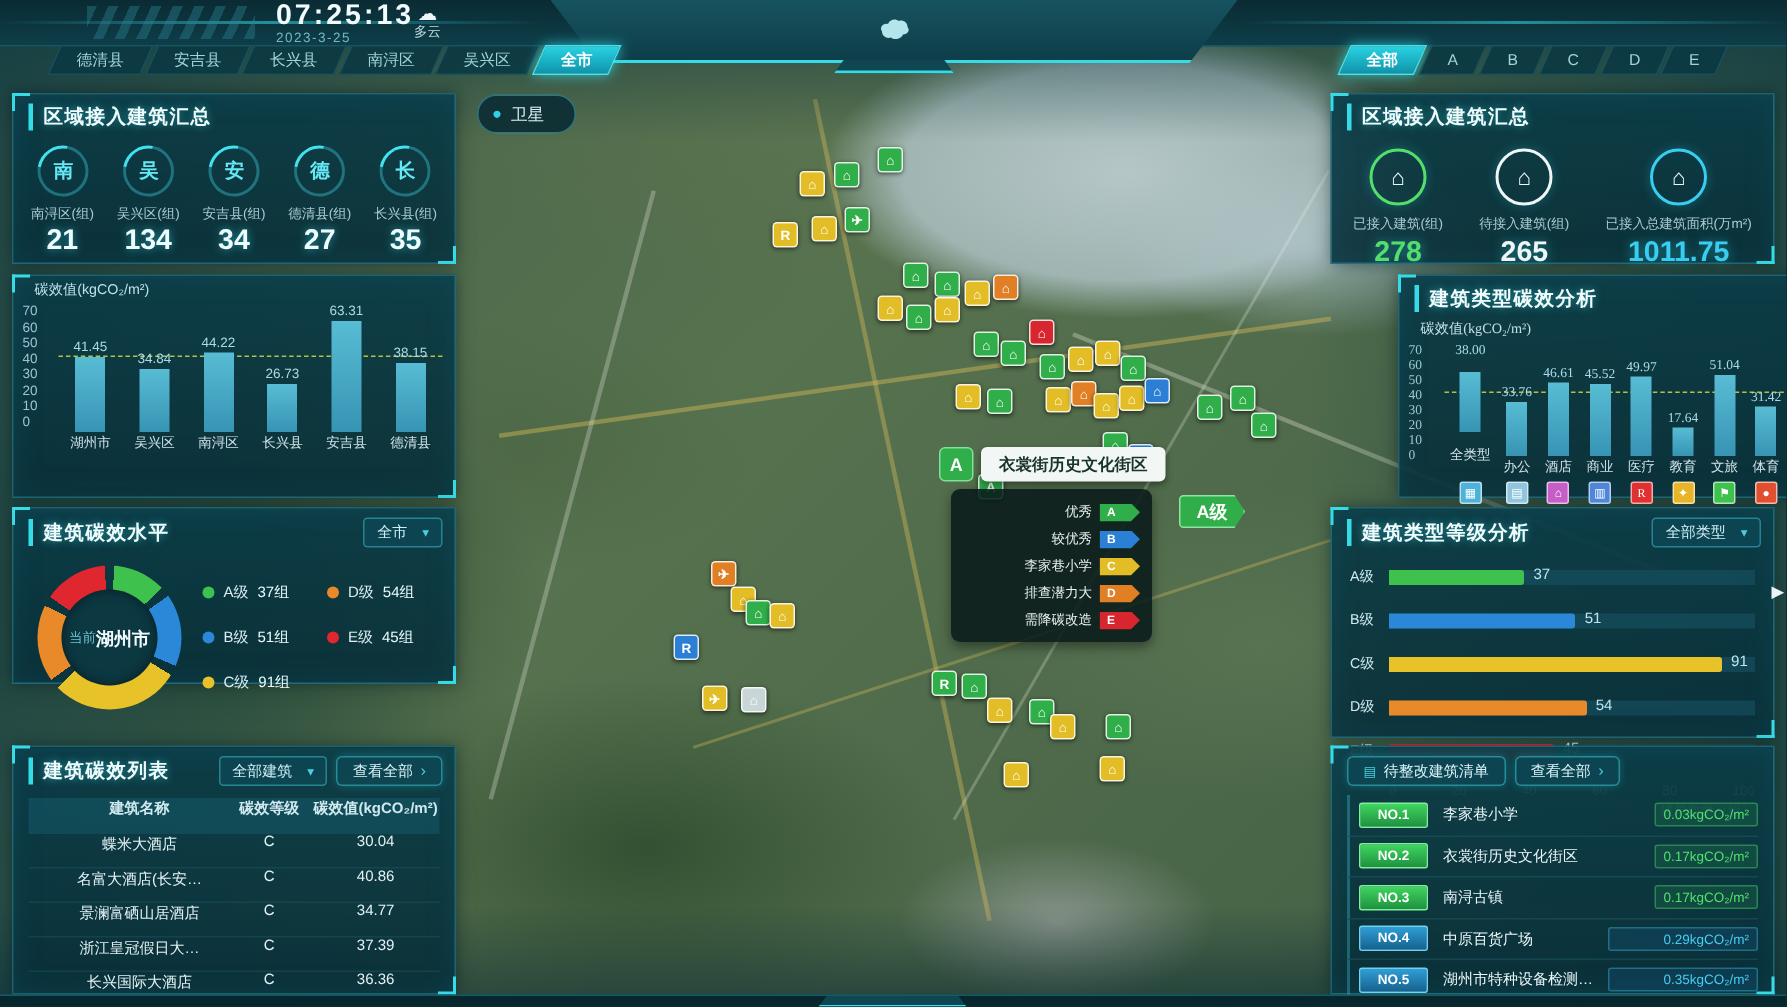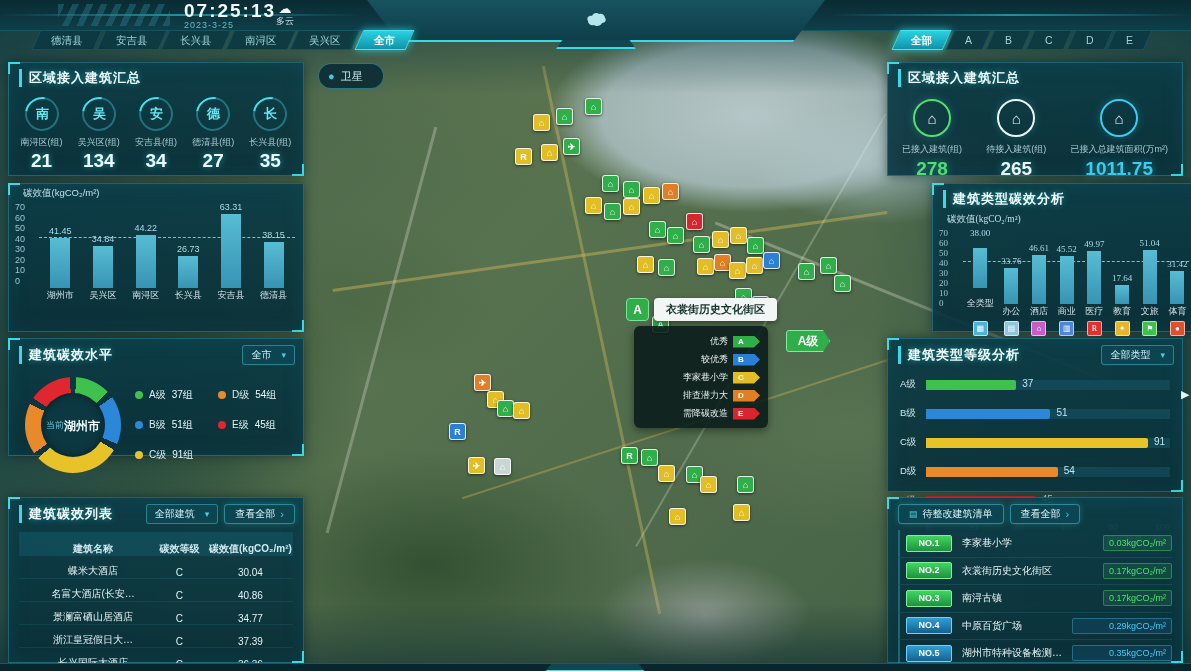--- a/index.html
+++ b/index.html
@@ -130,21 +130,21 @@
   .donut-center{position:absolute;inset:0;display:flex;flex-direction:row;align-items:center;justify-content:center;z-index:2;}
   .donut-center .c1{font-size:9px;color:#6fc3d2;}
   .donut-center .c2{font-size:12px;font-weight:bold;color:#f0fbfd;margin-top:2px;}
   .dlegend{flex:1;display:grid;grid-template-columns:1fr 1fr;row-gap:16px;column-gap:4px;}
   .dleg{display:flex;align-items:center;gap:6px;font-size:10px;color:#d9eef3;}
   .dleg .dot{width:8px;height:8px;border-radius:50%;}
   .dleg .dv{color:#eafcff;}
 
   
   .tbl{margin:6px 10px 0 10px;}
-  .trow{display:flex;align-items:flex-end;height:22px;font-size:10px;padding-left:16px;}
+  .trow{display:flex;align-items:flex-start;height:22px;font-size:10px;padding-left:16px;}
   .trow.head{background:rgba(20,90,106,.55);color:#cfe9ef;font-weight:bold;height:24px;}
   .trow:not(.head){border-bottom:1px solid rgba(63,160,180,.15);color:#e2f2f5;cursor:pointer;}
   .tc1{width:45%;text-align:center;white-space:nowrap;overflow:hidden;text-overflow:ellipsis;}
   .tc2{width:22%;text-align:center;}
   .tc3{width:33%;text-align:center;}
 
   
   .stats{display:flex;justify-content:space-around;padding:10px 2px 0 2px;}
   .stat{text-align:center;cursor:default;}
   .stat .sring{width:34px;height:34px;margin:0 auto;border-radius:50%;display:flex;align-items:center;justify-content:center;

